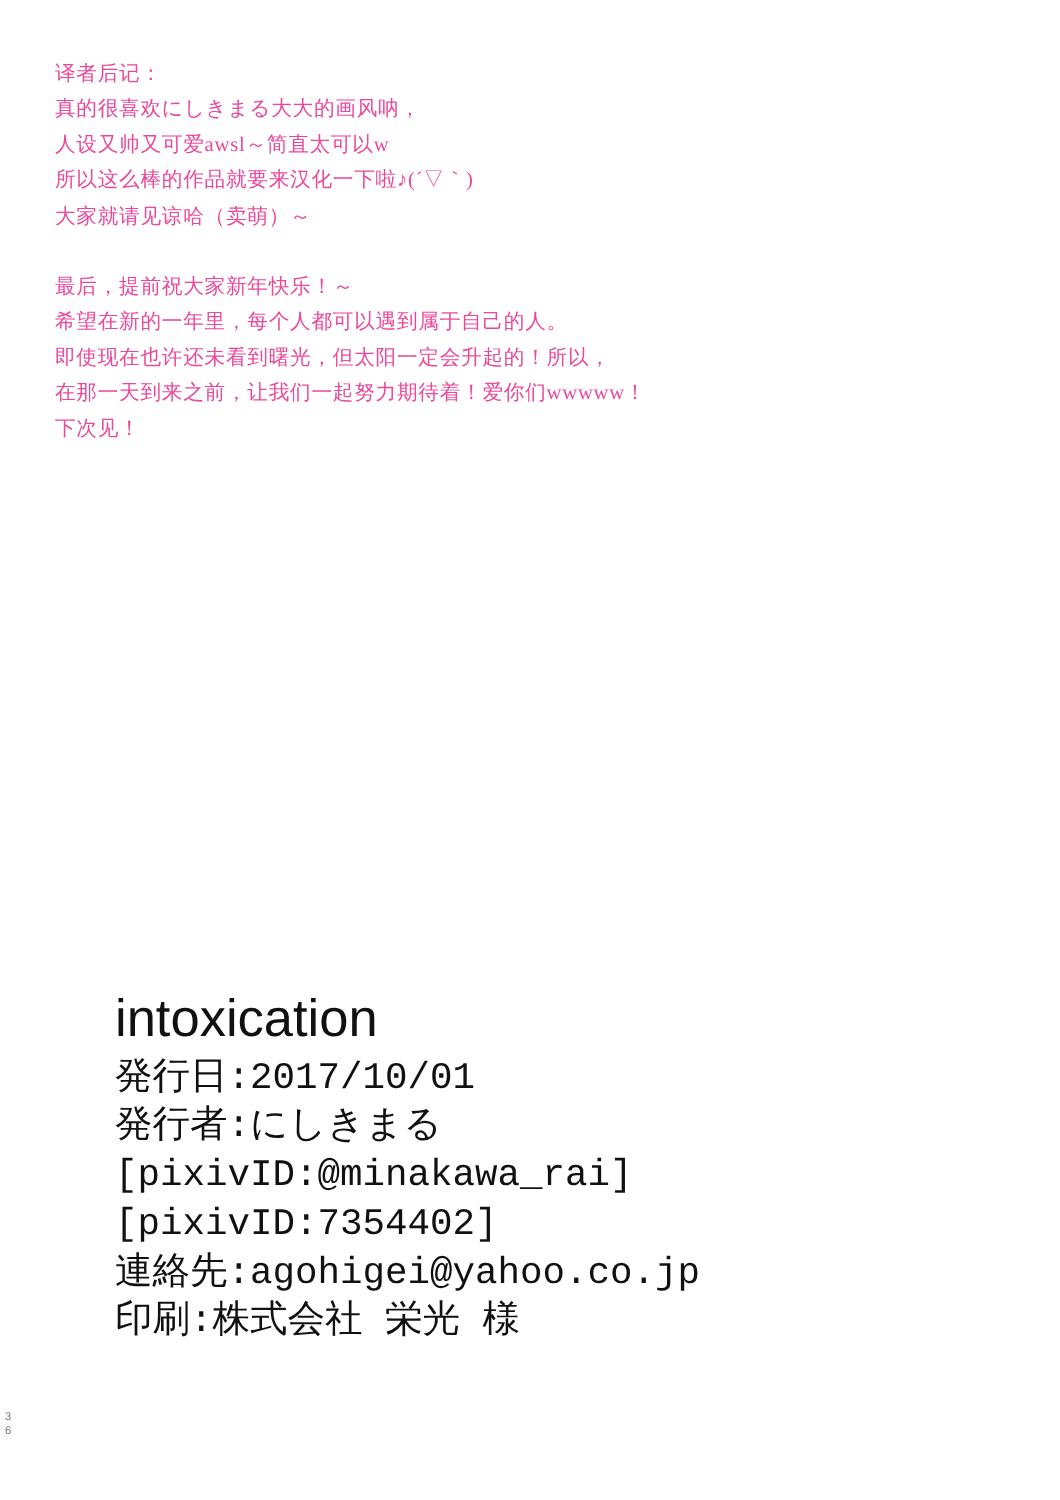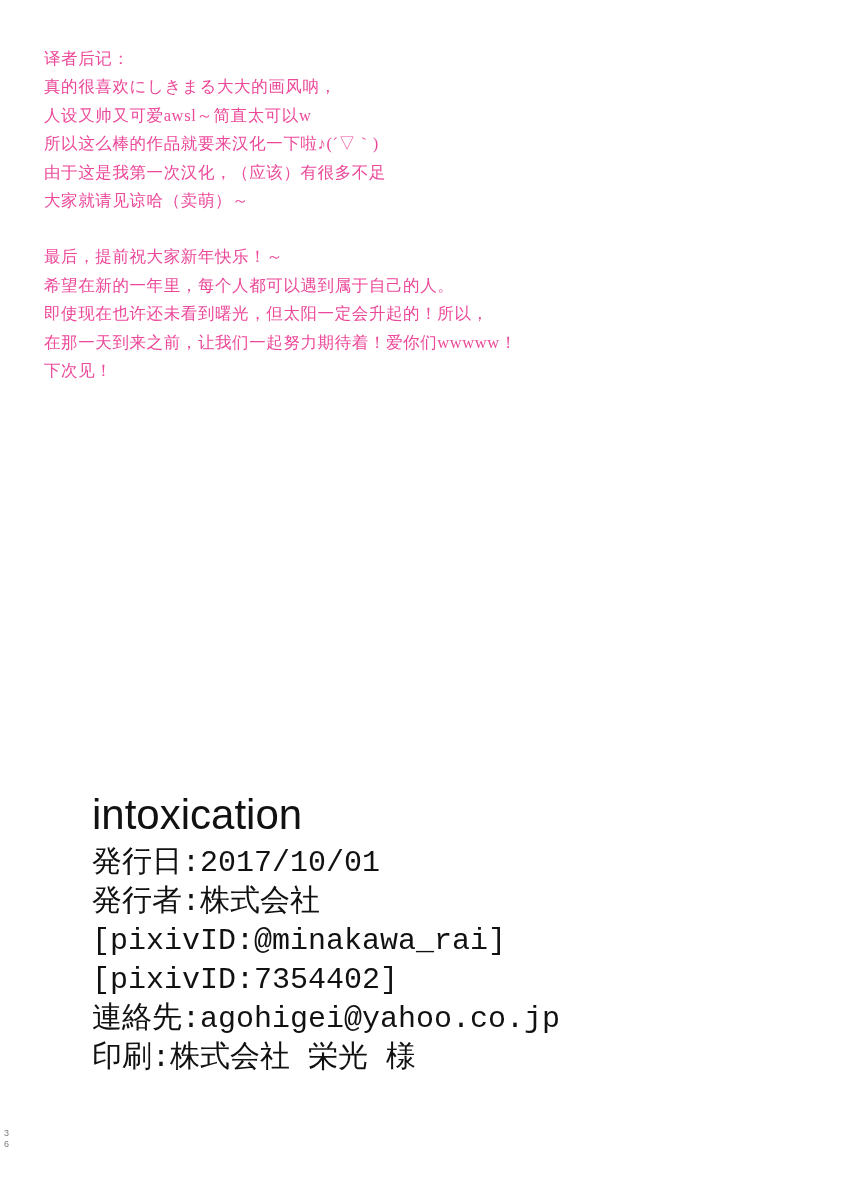--- a/index.html
+++ b/index.html
@@ -76,34 +76,33 @@
   }
 </style>
 </head>
 <body>
 
 <div id="afterword">
   <div class="line">译者后记：</div>
   <div class="line">真的很喜欢にしきまる大大的画风呐，</div>
   <div class="line">人设又帅又可爱awsl～简直太可以w</div>
   <div class="line">所以这么棒的作品就要来汉化一下啦♪(´▽｀)</div>
-  <div class="line">由于这是我第一次汉化，（应该）有很多不足</div>
   <div class="line">大家就请见谅哈（卖萌）～</div>
   <div class="gap"></div>
   <div class="line">最后，提前祝大家新年快乐！～</div>
   <div class="line">希望在新的一年里，每个人都可以遇到属于自己的人。</div>
   <div class="line">即使现在也许还未看到曙光，但太阳一定会升起的！所以，</div>
   <div class="line">在那一天到来之前，让我们一起努力期待着！爱你们wwwww！</div>
   <div class="line">下次见！</div>
 </div>
 
 <div id="colophon">
   <div class="book-title">intoxication</div>
   <div class="meta">発行日:2017/10/01</div>
-  <div class="meta">発行者:株式会社</div>
+  <div class="meta">発行者:にしきまる</div>
   <div class="meta">[pixivID:@minakawa_rai]</div>
   <div class="meta">[pixivID:7354402]</div>
   <div class="meta">連絡先:agohigei@yahoo.co.jp</div>
   <div class="meta">印刷:株式会社 栄光 様</div>
 </div>
 
 <div id="page-number">
   <span>3</span>
   <span>6</span>
 </div>

